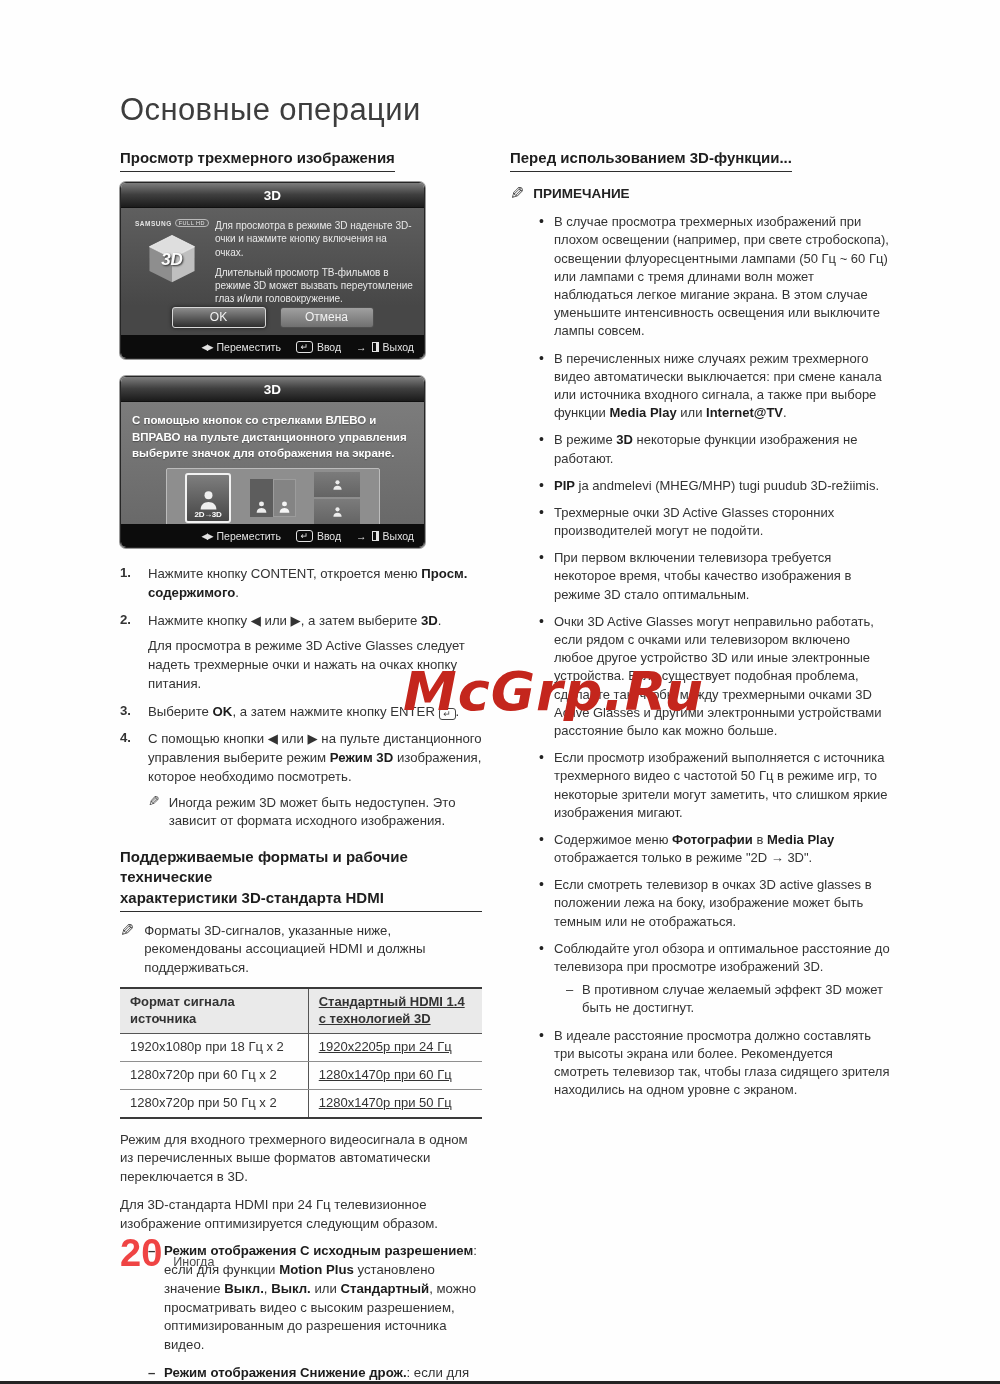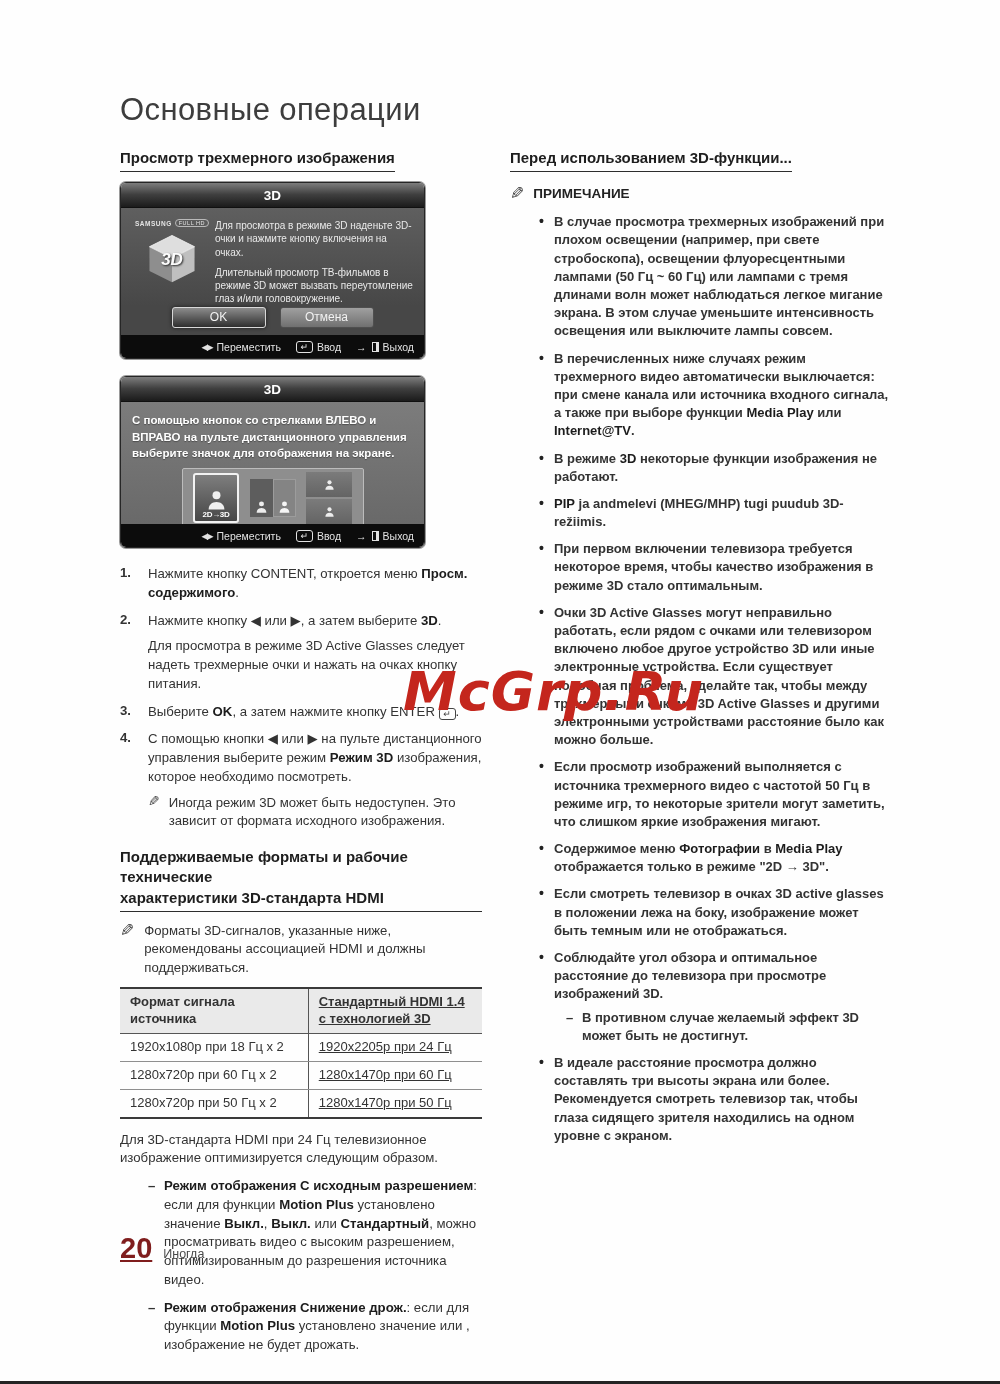--- a/index.html
+++ b/index.html
@@ -41,21 +41,21 @@
                align-items:center; gap:15px; padding-right:10px; }
   .legend-item { display:flex; align-items:center; gap:4px; white-space:nowrap; }
   .legend-arrows { font-size:8.5px; letter-spacing:-1px; }
   .enter-key { display:inline-block; width:17px; height:12px; border:1px solid currentColor; border-radius:3px;
                font-size:9px; line-height:10px; text-align:center; vertical-align:-1px; }
   .door-icon { display:inline-block; width:7px; height:10px; border:1px solid currentColor; border-right-width:3px;
                vertical-align:-1px; margin-left:1px; }
 
   .tv-body2 { background:linear-gradient(#7c7c7c,#696969); padding:10px 11px 8px; height:122px; color:#fff; }
   .tv-text2 { font-size:11.5px; font-weight:bold; line-height:1.42; text-shadow:0 1px 1px rgba(0,0,0,.35); }
-  .icon-panel { width:182px; height:60px; margin:7px auto 0; background:#8e8e8e; border:1px solid #bcbcbc; border-radius:2px;
+  .icon-panel { width:214px; height:60px; margin:7px auto 0; background:#8e8e8e; border:1px solid #bcbcbc; border-radius:2px;
                 display:flex; align-items:center; justify-content:space-evenly; }
   .opt1 { width:46px; height:50px; border:2px solid #f2f2f2; border-radius:3px; background:linear-gradient(#7e7e7e,#474747);
           display:flex; flex-direction:column; align-items:center; justify-content:flex-end; padding-bottom:2px; }
   .opt1 svg { width:21px; height:21px; }
   .opt1-label { font-size:8px; color:#fff; font-weight:bold; letter-spacing:-.3px; }
   .opt2 { display:flex; }
   .opt2 .cell { width:23px; height:38px; display:flex; align-items:flex-end; justify-content:center; padding-bottom:4px; }
   .cell-dark  { background:#5d5d5d; }
   .cell-light { background:#848484; box-shadow:inset 0 0 0 1px #9c9c9c; }
   .opt2 svg { width:13px; height:13px; }
@@ -84,28 +84,28 @@
   .fmt-table tbody tr:last-child td { border-bottom:none; }
 
   .para { font-size:13.2px; line-height:1.42; margin-bottom:9px; }
   .dash-item { display:flex; margin:2px 0 9px 28px; font-size:13.2px; line-height:1.42; }
   .dash-item::before { content:"–"; flex:none; width:16px; font-weight:bold; }
 
   
   .note-head { display:flex; align-items:center; gap:9px; margin:13px 0 11px; }
   .note-label { font-weight:bold; font-size:13.5px; color:#222; }
   .bullets { padding-left:44px; }
-  .bullet { position:relative; font-size:13px; line-height:1.4; margin-bottom:9px;font-weight:bold; }
+  .bullet { position:relative; font-size:13px; line-height:1.4; margin-bottom:9px; }
   .bullet::before { content:"•"; position:absolute; left:-15px; top:-1px; font-size:14px; color:#222; }
   .bullet-sub { display:flex; margin-top:5px; padding-left:12px; }
   .bullet-sub::before { content:"–"; flex:none; width:16px; }
 
   
   .footer { position:absolute; left:120px; top:1232px; display:flex; align-items:baseline; gap:11px; }
-  .page-num { font-size:29px; font-weight:bold; color:#7f1d1d;text-decoration:underline; }
+  .page-num { font-size:38px; font-weight:bold; color:#ef4444; }
   .page-lang { font-size:12.5px; color:#4a4a4a; }
 
   .watermark { position:absolute; left:403px; top:660px; font-size:54px; font-weight:bold; font-style:italic;
                color:#c4261d; white-space:nowrap; letter-spacing:1px; z-index:5;
                font-family:"DejaVu Sans", sans-serif; }
 
   b { color:#1c1c1c; }
 </style>
 </head>
 <body>
@@ -292,20 +292,21 @@
             <td>1280x1470p при 60 Гц</td>
           </tr>
 
           <tr>
             <td>1280x720p при 50 Гц x 2</td>
             <td>1280x1470p при 50 Гц</td>
           </tr>
         </tbody>
     </table>
 
+    <p class="para">Режим для входного трехмерного видеосигнала в одном из перечисленных выше форматов автоматически переключается в 3D.</p>
     <p class="para">Для 3D-стандарта HDMI при 24 Гц телевизионное изображение оптимизируется следующим образом.</p>
 
     <div>
 
         <div class="dash-item">
           <span><b>Режим отображения С исходным разрешением</b>: если для функции <b>Motion Plus</b> установлено значение <b>Выкл.</b>, <b>Выкл.</b> или <b>Стандартный</b>, можно просматривать видео с высоким разрешением, оптимизированным до разрешения источника видео.</span>
         </div>
 
         <div class="dash-item">
           <span><b>Режим отображения Снижение дрож.</b>: если для функции <b>Motion Plus</b> установлено значение  или , изображение не будет дрожать.</span>
@@ -340,20 +341,24 @@
         <div class="bullet">
           <div>В режиме <b>3D</b> некоторые функции изображения не работают.</div>
 
         </div>
 
         <div class="bullet">
           <div><b>PIP</b> ja andmelevi (MHEG/MHP) tugi puudub 3D-režiimis.</div>
 
         </div>
 
+        <div class="bullet">
+          <div>Трехмерные очки  3D Active Glasses сторонних производителей могут не подойти.</div>
+
+        </div>
 
         <div class="bullet">
           <div>При первом включении телевизора требуется некоторое время, чтобы качество изображения в режиме 3D стало оптимальным.</div>
 
         </div>
 
         <div class="bullet">
           <div>Очки 3D Active Glasses могут неправильно работать, если рядом с очками или телевизором включено любое другое устройство 3D или иные электронные устройства. Если существует подобная проблема, сделайте так, чтобы между трехмерными очками 3D Active Glasses и другими электронными устройствами расстояние было как можно больше.</div>
 
         </div>

